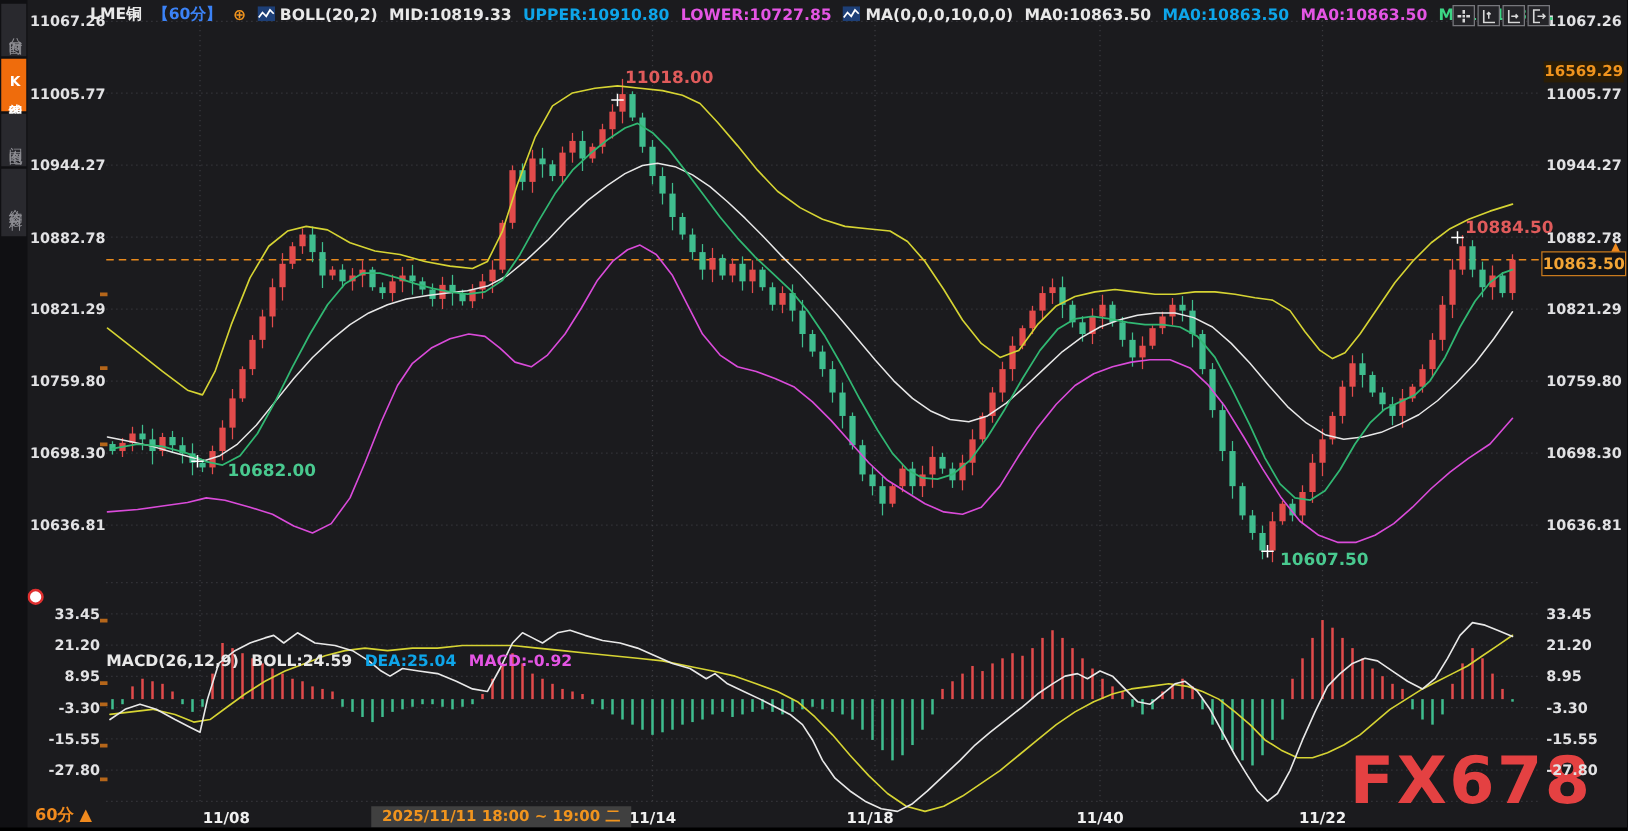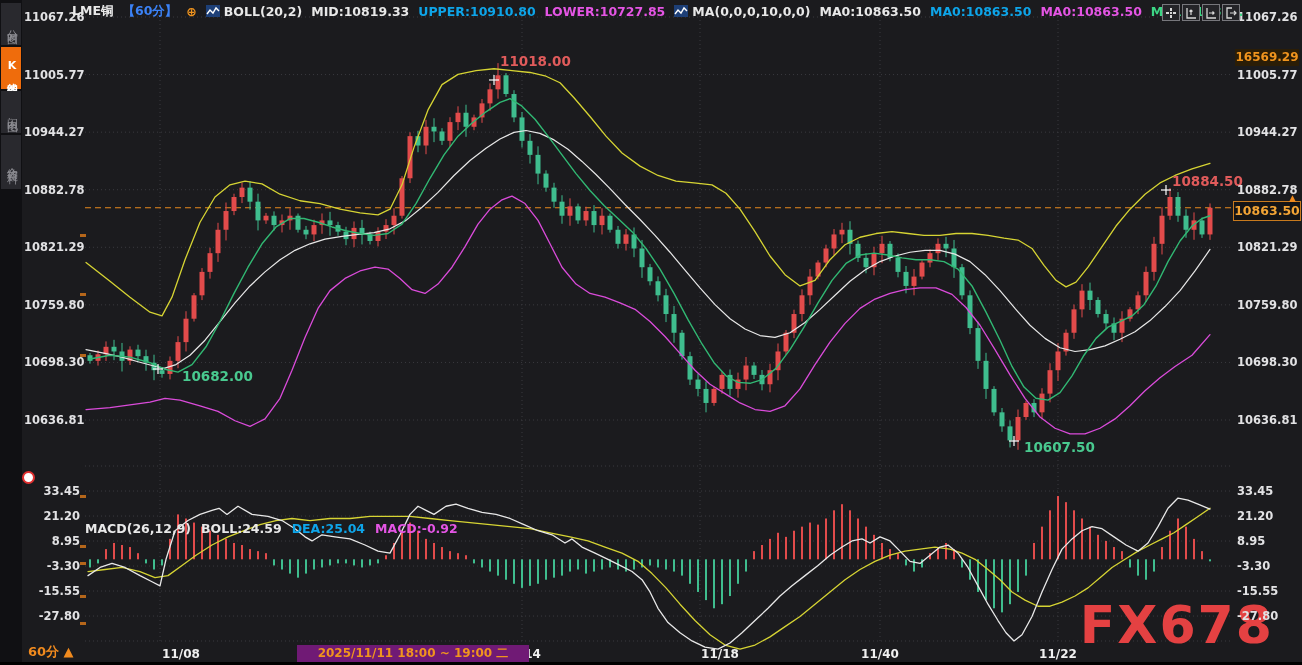--- a/index.html
+++ b/index.html
@@ -35,21 +35,21 @@
   
   .macd-header{position:absolute;left:85px;top:470px;height:18px;z-index:5;display:flex;align-items:flex-end;
                font-size:12.5px;font-weight:600;white-space:nowrap;margin-top:48px;}
   .macd-header span{margin-right:10px;}
   .dot-icon{position:absolute;left:22px;top:471px;width:9px;height:9px;border:2px solid #e03030;
             border-radius:50%;background:#fff;z-index:5;}
   
   .bottom-bar{position:absolute;left:0;right:0;bottom:0;height:25px;z-index:5;}
   .period-label{position:absolute;left:28px;bottom:4px;color:#f08a1e;font-size:13px;font-weight:700;}
   .date-label{position:absolute;bottom:4px;font-size:12px;font-weight:700;color:#f0f0f0;transform:translateX(-50%);}
-  .session-box{position:absolute;left:297px;bottom:3px;width:232px;height:17px;background:#701a75;
+  .session-box{position:absolute;left:297px;bottom:3px;width:208px;height:17px;background:#404040;
                color:#f0941e;font-size:12px;font-weight:600;text-align:center;line-height:17px;}
   .bottom-strip{position:absolute;left:0;right:0;bottom:0;height:3px;background:#000;z-index:6;}
   .watermark{position:absolute;right:28px;bottom:10px;font-size:52px;color:#ef4444;opacity:.95;
              letter-spacing:2px;z-index:3;font-weight:700;}
 </style>
 </head>
 <body>
 
 <div class="app">
 
@@ -593,21 +593,21 @@
     <span class="c-white">MACD(26,12,9)</span>
     <span class="c-white">BOLL:24.59</span>
     <span class="c-yellow">DEA:25.04</span>
     <span class="c-magenta">MACD:-0.92</span>
   </div>
 
   <div class="bottom-bar">
     <span class="period-label">60分 ▲</span>
     <span class="date-label" style="left: 160px; margin-left: 21px;">11/08</span>
     <span class="date-label" style="left: 522px;">11/14</span>
-    <span class="date-label" style="left: 720px; margin-top: 20px;">11/18</span>
+    <span class="date-label" style="left: 696px; margin-top: 20px;">11/18</span>
     <span class="date-label" style="left: 880px;">11/40</span>
     <span class="date-label" style="left: 1058px;">11/22</span>
     <span class="session-box">2025/11/11 18:00 ~ 19:00 二</span>
   </div>
   <div class="bottom-strip"></div>
 
   <div class="watermark">FX678</div>
 <div class="tick" style="top: 10px; left: 24px; width: 56px; text-align: right;">11067.26</div>
     <div class="tick" style="top: 10px; left: 1237px; width: 62px; text-align: left;">11067.26</div>
     <div class="tick" style="top: 67.5688px; left: 24px; width: 56px; text-align: right;">11005.77</div>

